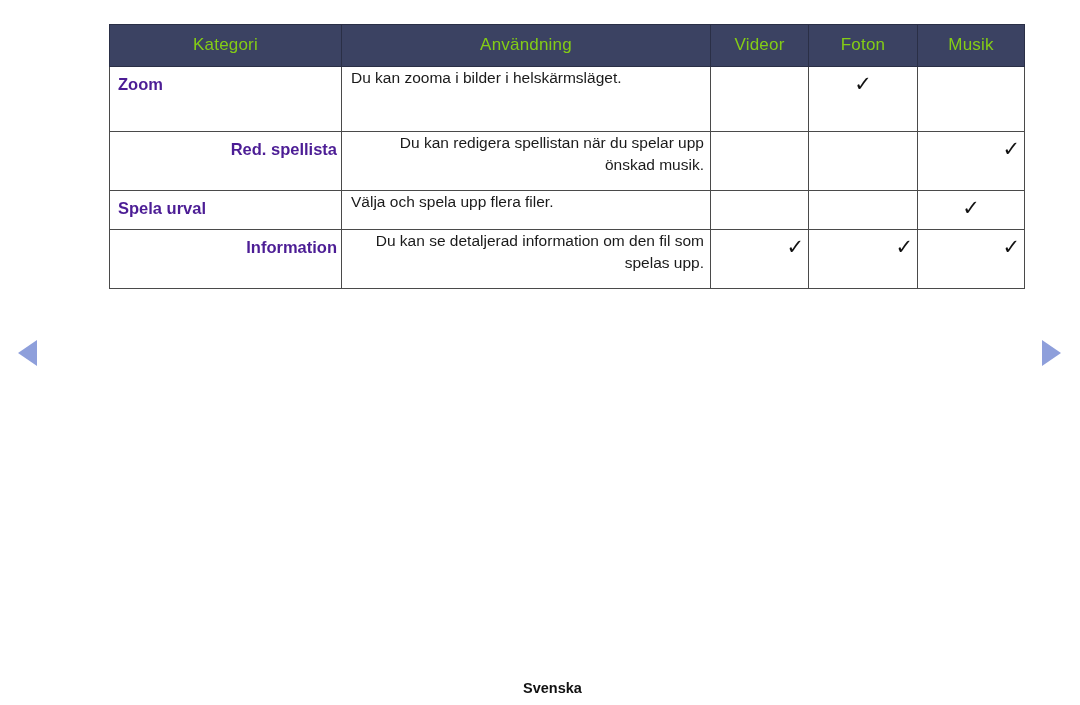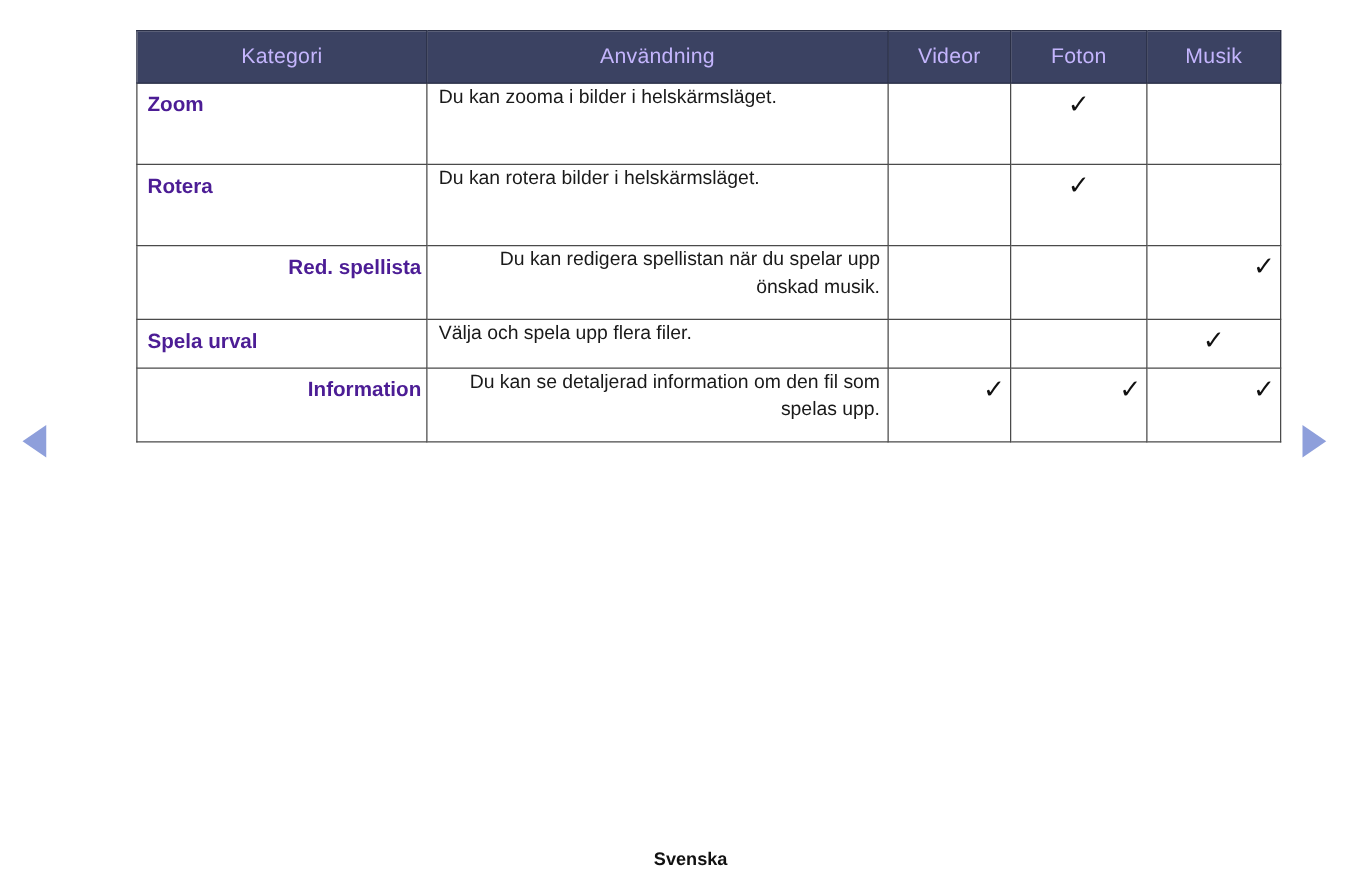--- a/index.html
+++ b/index.html
@@ -31,21 +31,21 @@
   }
 
   .feature-table col.c-cat   { width: 232px; }
   .feature-table col.c-use   { width: 369px; }
   .feature-table col.c-vid   { width: 98px; }
   .feature-table col.c-pho   { width: 109px; }
   .feature-table col.c-mus   { width: 107px; }
 
   .feature-table th {
     background: #3b4262;
-    color: #c4b5fd;
+    color: #84cc16;
     font-size: 17px;
     font-weight: normal;
     text-align: center;
     padding: 10px 4px 11px 4px;
     border: 1px solid #2a2f46;
     letter-spacing: 0.2px;
   }
 
   .feature-table td {
     border: 1px solid #4a4a4a;
@@ -148,27 +148,20 @@
     <tbody>
 
       <tr class="r-tall">
         <td class="cat-cell">Zoom</td>
         <td class="use-cell">Du kan zooma i bilder i helskärmsläget.</td>
         <td class="mark-cell"><span class="checkmark off">✓</span></td>
         <td class="mark-cell"><span class="checkmark">✓</span></td>
         <td class="mark-cell"><span class="checkmark off">✓</span></td>
       </tr>
 
-      <tr class="r-tall">
-        <td class="cat-cell">Rotera</td>
-        <td class="use-cell">Du kan rotera bilder i helskärmsläget.</td>
-        <td class="mark-cell"><span class="checkmark off">✓</span></td>
-        <td class="mark-cell"><span class="checkmark">✓</span></td>
-        <td class="mark-cell"><span class="checkmark off">✓</span></td>
-      </tr>
 
       <tr class="r-two">
         <td class="cat-cell">Red. spellista</td>
         <td class="use-cell">Du kan redigera spellistan när du spelar upp önskad musik.</td>
         <td class="mark-cell"><span class="checkmark off">✓</span></td>
         <td class="mark-cell"><span class="checkmark off">✓</span></td>
         <td class="mark-cell"><span class="checkmark">✓</span></td>
       </tr>
 
       <tr class="r-short">

